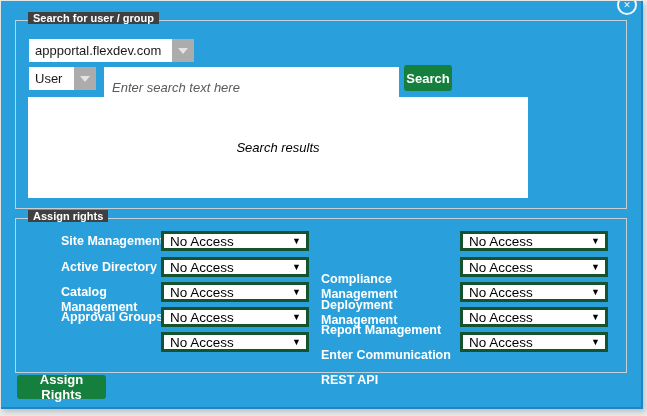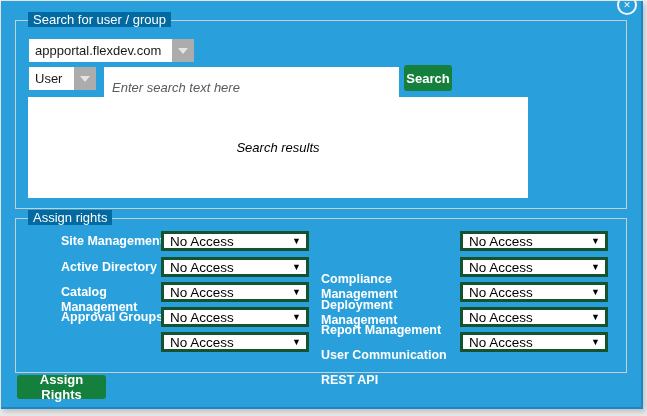--- a/index.html
+++ b/index.html
@@ -29,22 +29,22 @@
   }
   .fieldset{
     position:absolute;
     border:1px solid #C6CFD4;
     box-sizing:border-box;
   }
   .fs1{left:14px;top:19px;width:612px;height:189px;}
   .fs2{left:14px;top:217px;width:612px;height:155px;}
   .fs-legend{
     position:absolute;top:-9px;left:12px;
-    background:#0369a1;padding:0 5px;
-    font-size:13px;color:#FFFFFF;white-space:nowrap;
+    background:#404040;padding:0 5px;
+    font-size:11px;color:#FFFFFF;white-space:nowrap;font-weight:bold;
   }
   
   .combo{
     position:absolute;height:23px;background:#FFFFFF;
     display:flex;align-items:stretch;cursor:pointer;
   }
   .combo-domain{left:28px;top:38px;width:165px;}
   .combo-entity{left:28px;top:66px;width:67px;}
   .combo-text{
     flex:1;display:flex;align-items:center;
@@ -164,21 +164,21 @@
       <span class="sel-arrow">▼</span>
     </div>
     <div class="sel s1 st4">
       <span>No Access</span>
       <span class="sel-arrow">▼</span>
     </div>
 
     <div class="alabel c2 lt0">Compliance Management</div>
     <div class="alabel c2 lt1">Deployment Management</div>
     <div class="alabel c2 lt2">Report Management</div>
-    <div class="alabel c2 lt3">User Communication</div>
+    <div class="alabel c2 lt3">Enter Communication</div>
     <div class="alabel c2 lt4">REST API</div>
 
     <div class="sel s2 st0">
       <span>No Access</span>
       <span class="sel-arrow">▼</span>
     </div>
     <div class="sel s2 st1">
       <span>No Access</span>
       <span class="sel-arrow">▼</span>
     </div>

